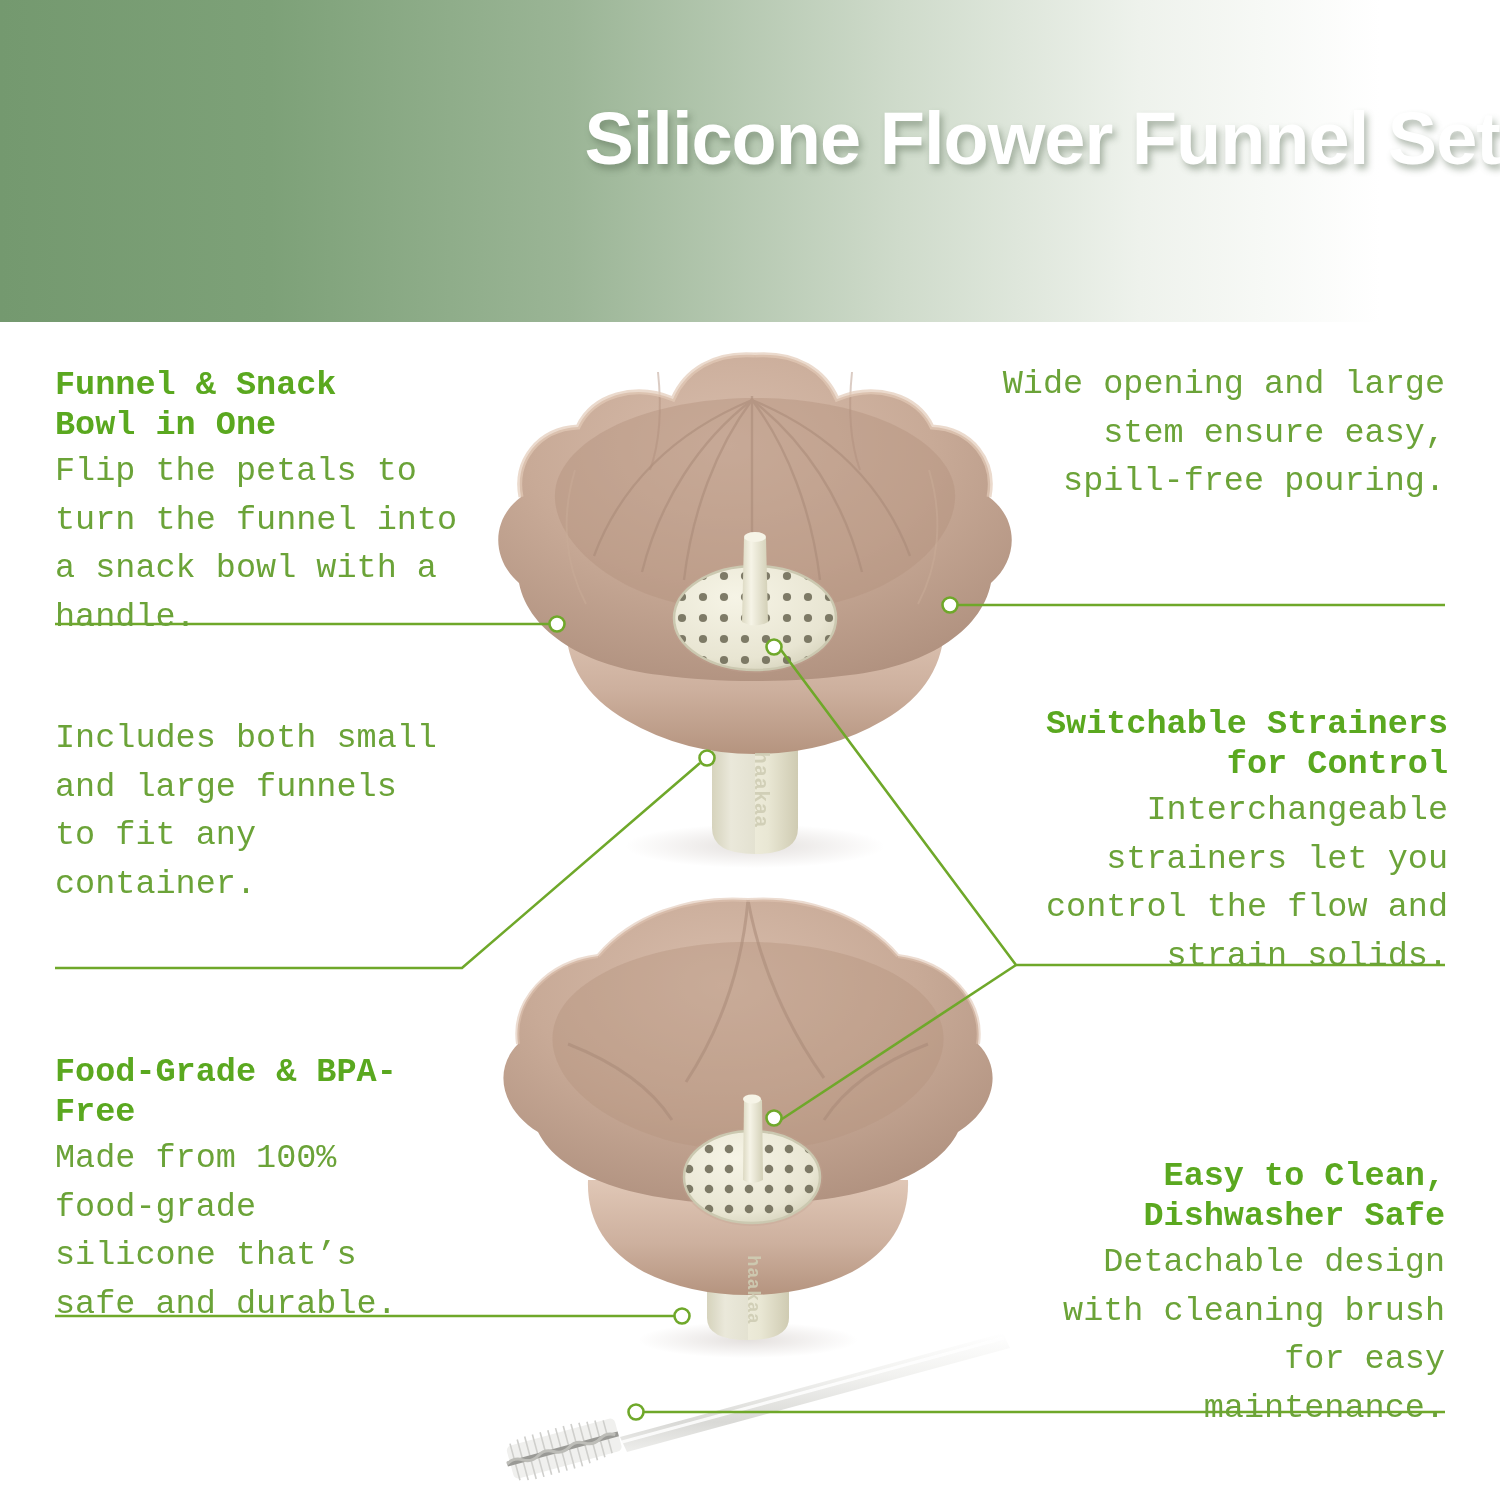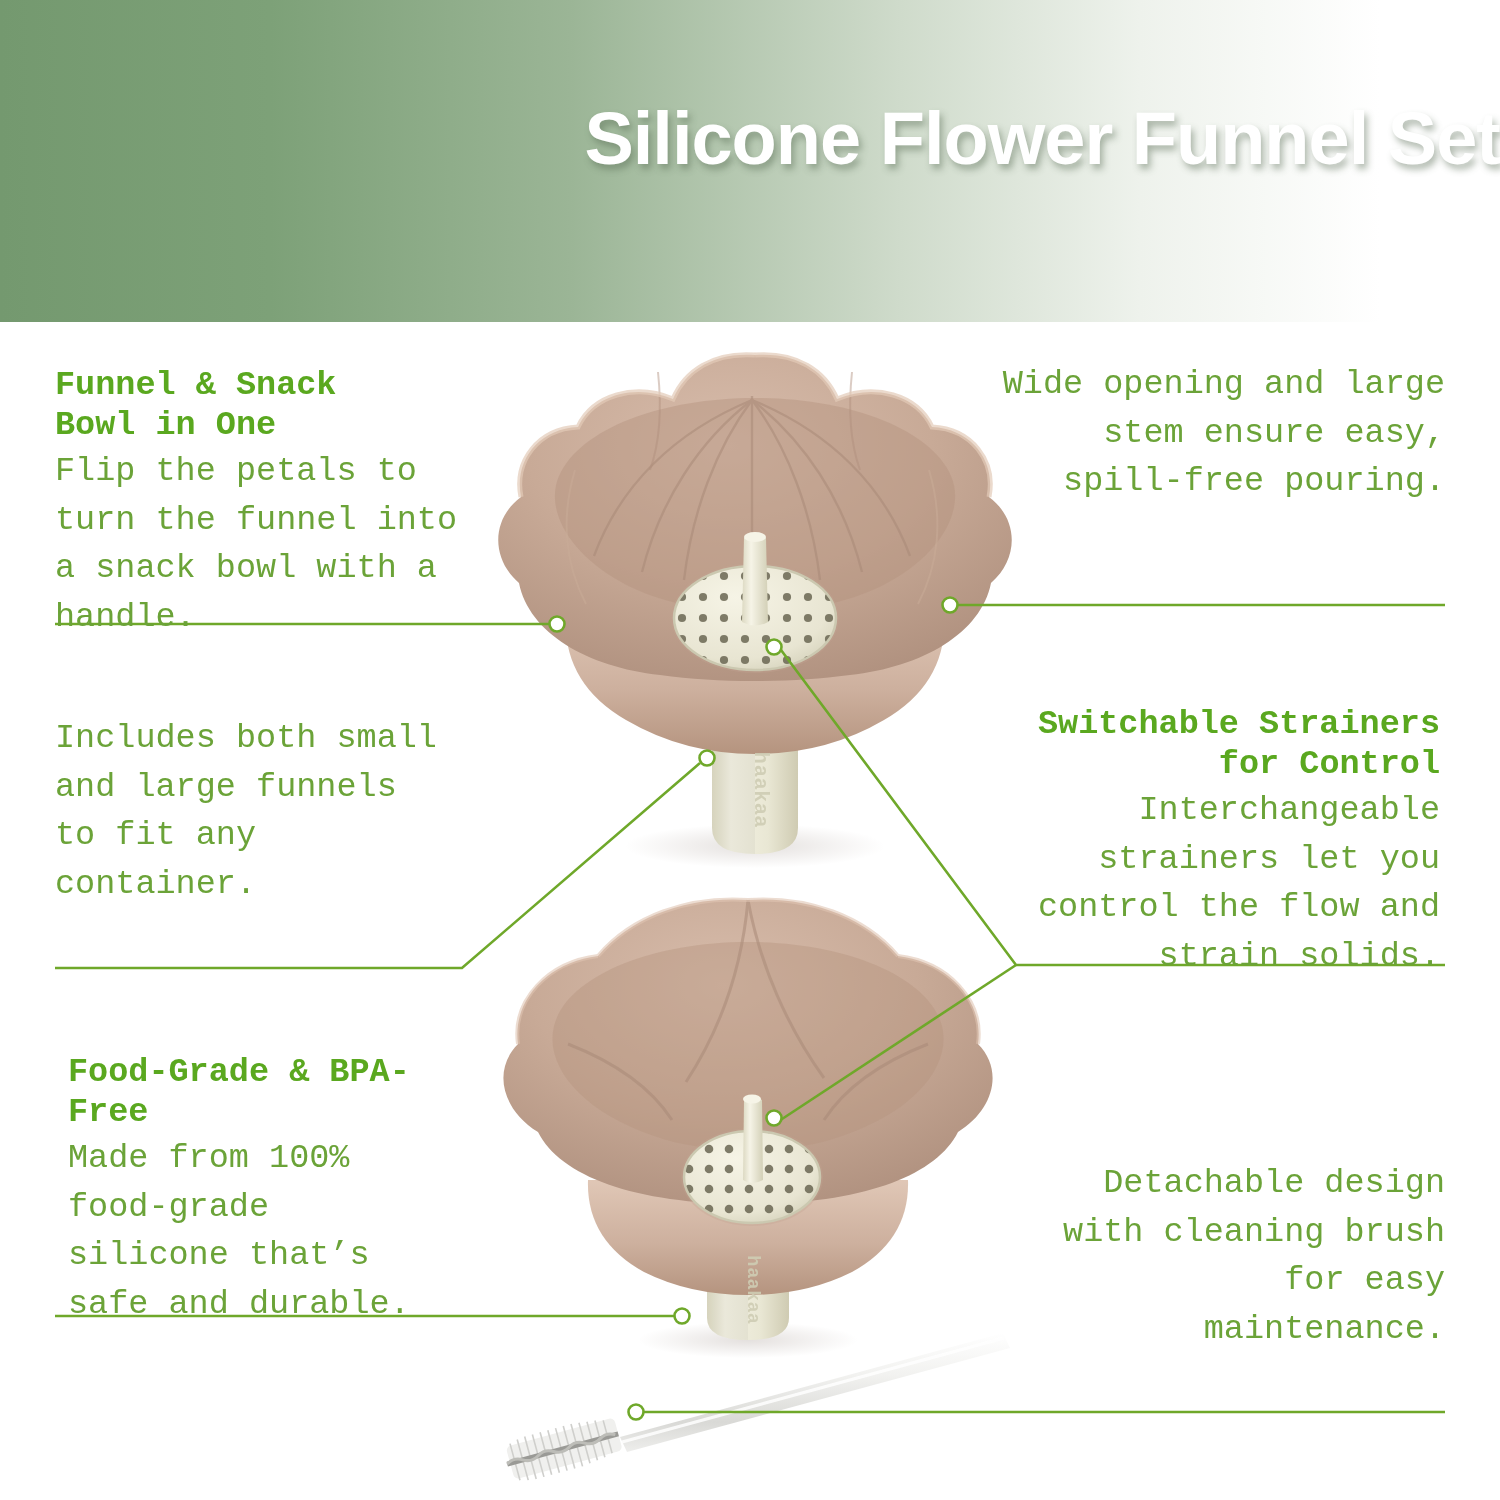--- a/index.html
+++ b/index.html
@@ -244,29 +244,30 @@
 
 <div class="feat left" style="left:55px;top:366px;width:420px;">
   <div class="f-title">Funnel &amp; Snack<br>Bowl in One</div>
   <div class="f-body">Flip the petals to turn the funnel into a snack bowl with a handle.</div>
 </div>
 
 <div class="feat left" style="left:55px;top:712px;width:400px;">
   <div class="f-body">Includes both small and large funnels to fit any container.</div>
 </div>
 
-<div class="feat left" style="left:68px;top:1053px;width:360px;">
+<div class="feat left" style="left:55px;top:1053px;width:360px;">
   <div class="f-title">Food-Grade &amp; BPA-Free</div>
   <div class="f-body">Made from 100% food-grade silicone that’s safe and durable.</div>
 </div>
 
 <div class="feat right" style="right:55px;top:358px;width:450px;">
   <div class="f-body">Wide opening and large stem ensure easy, spill-free pouring.</div>
 </div>
 
-<div class="feat right" style="right:60px;top:705px;width:500px;">
+<div class="feat right" style="right:52px;top:705px;width:500px;">
   <div class="f-title">Switchable Strainers<br>for Control</div>
   <div class="f-body">Interchangeable strainers let you control the flow and strain solids.</div>
 </div>
 
 <div class="feat right" style="right:55px;top:1157px;width:420px;">
+  <div class="f-title">Easy to Clean,<br>Dishwasher Safe</div>
   <div class="f-body">Detachable design with cleaning brush for easy maintenance.</div>
 </div>
 
 </body></html>

